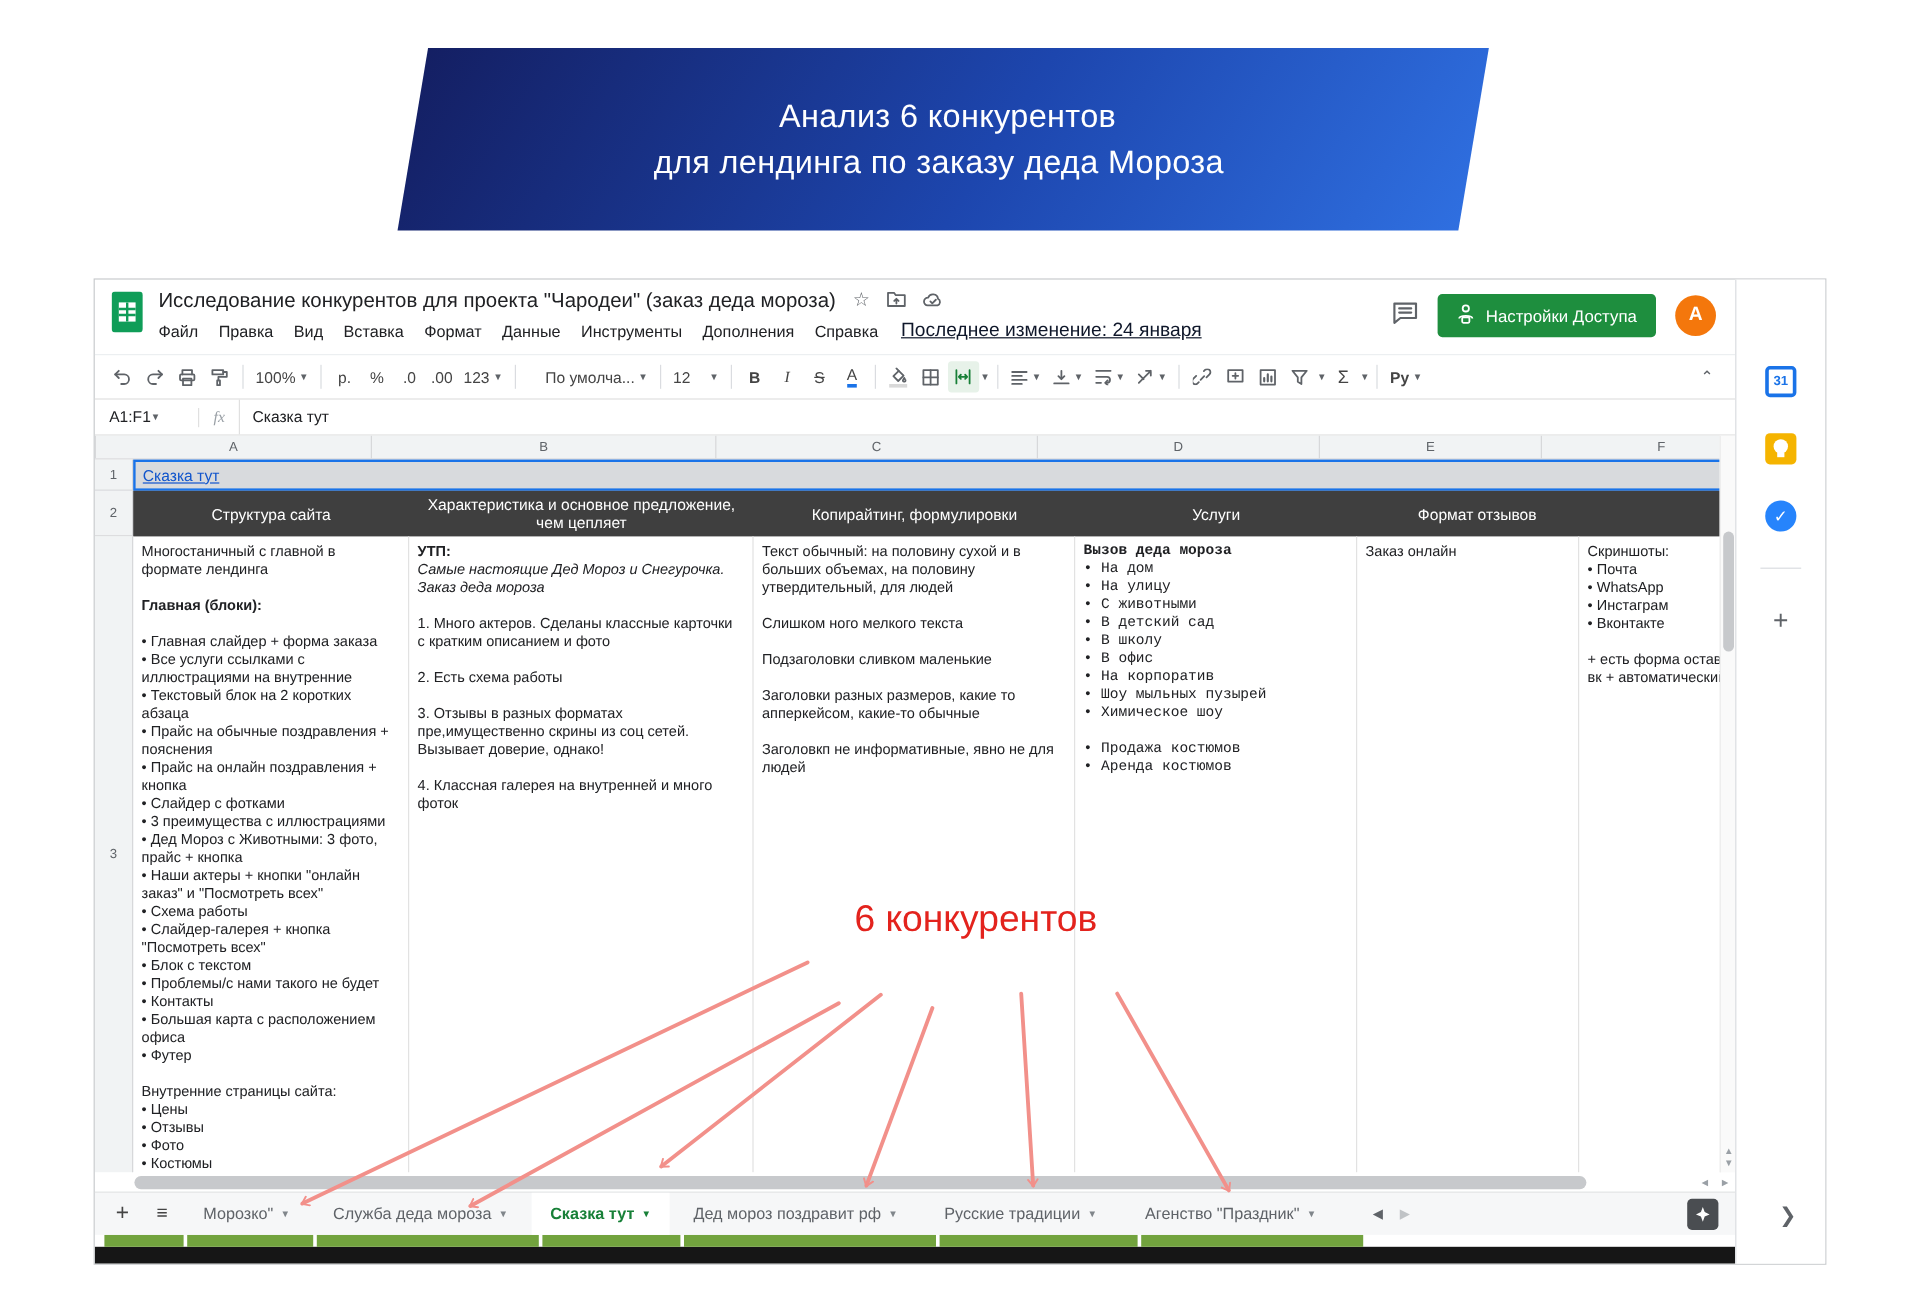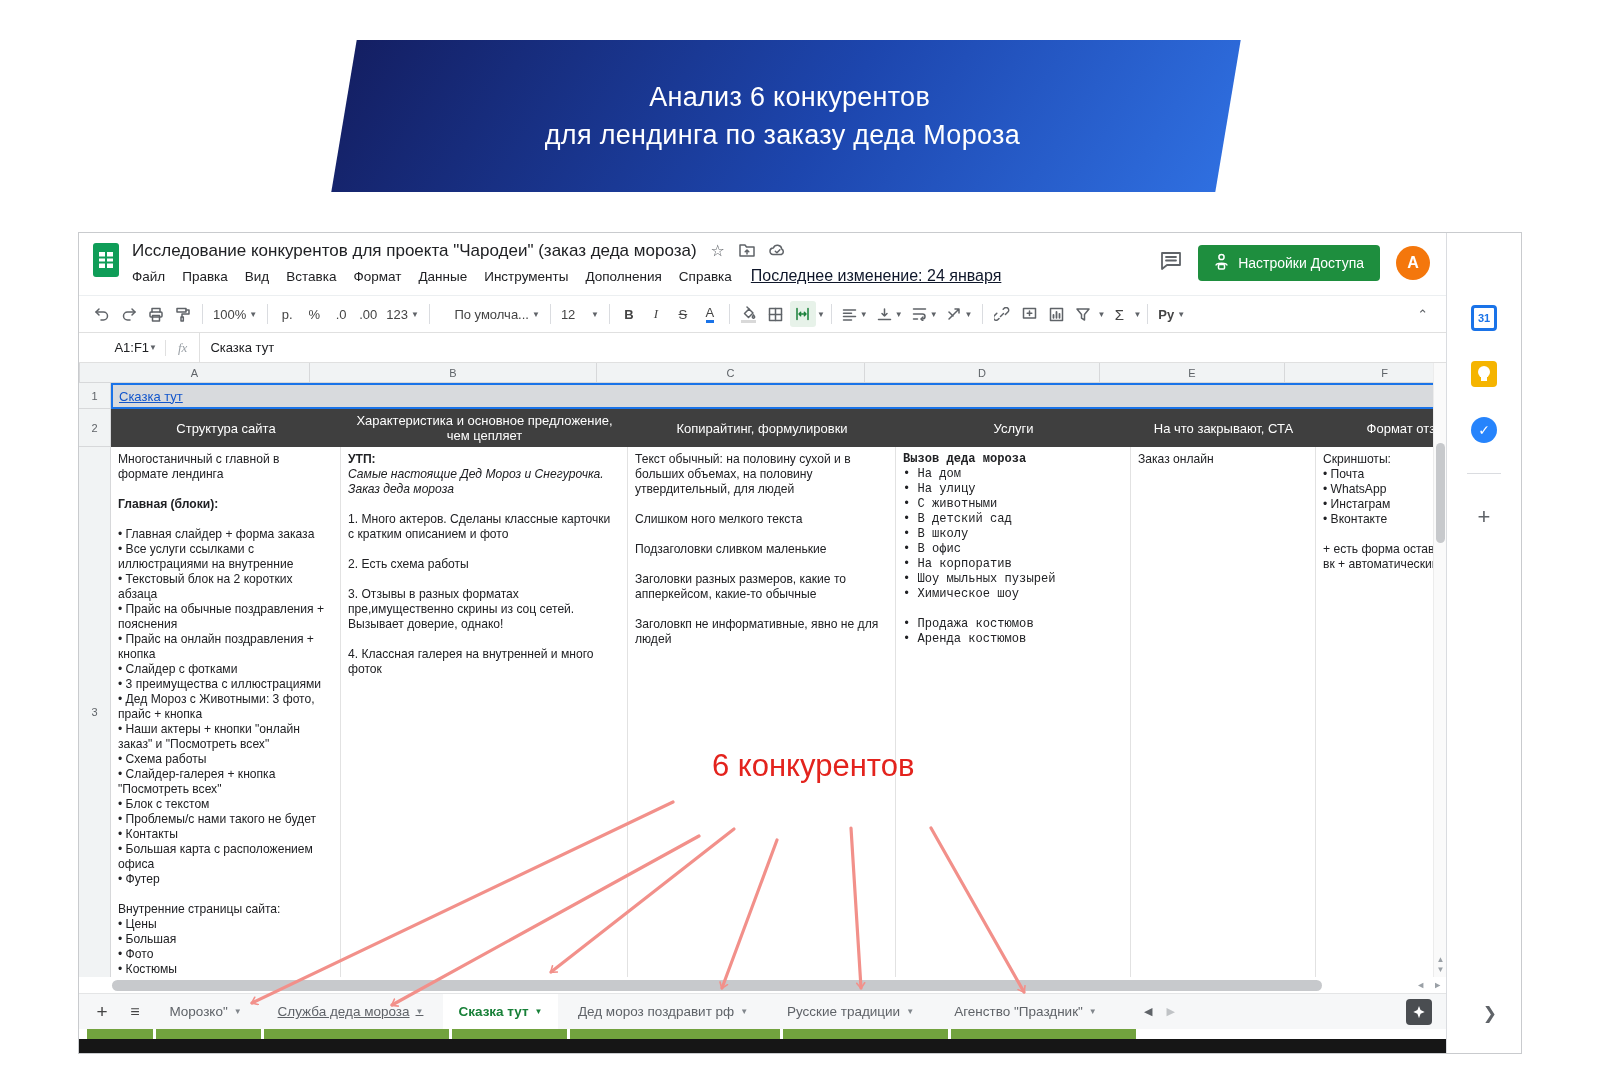--- a/index.html
+++ b/index.html
@@ -43,21 +43,21 @@
   .tbtn svg{display:block}
   .sep{width:1px;height:20px;background:#dadce0;margin:0 5px}
   .caret{font-size:8px;color:#5f6368}
   .bI{font-weight:bold}.iI{font-style:italic;font-family:"Liberation Serif",serif}.sI{text-decoration:line-through}
   .aI{display:inline-block;line-height:13px;border-bottom:3px solid #1a73e8;padding-bottom:1px}
   .fillI{display:inline-block;border-bottom:3px solid #d9d9d9;padding-bottom:1px}
   .merge-on{background:#e7f2e9}
   .collapse{position:absolute;right:18px;color:#5f6368;font-size:13px}
   
   .fbar{height:30px;border-bottom:1px solid #e0e0e0;display:flex;align-items:center;font-size:13px}
-  .nbox{width:86px;display:flex;align-items:center;justify-content:flex-end;padding:0 8px 0 12px}
+  .nbox{width:86px;display:flex;align-items:center;justify-content:flex-start;padding:0 8px 0 12px}
   .fx{color:#9aa0a6;font-style:italic;font-family:"Liberation Serif",serif;padding:0 12px;border-left:1px solid #e0e0e0}
   .fval{padding-left:10px;border-left:1px solid #e0e0e0;align-self:stretch;display:flex;align-items:center;flex:1}
   
   .grid-clip{position:relative;width:1355px;overflow:hidden}
   .colhdr{display:flex;height:20px;background:#f1f3f4;border-bottom:1px solid #d7d8da}
   .corner{width:32px;border-right:1px solid #d7d8da;background:#f1f3f4}
   .colhdr-cell{display:flex;align-items:center;justify-content:center;font-size:11px;color:#5f6368;
                border-right:1px solid #d7d8da}
   .rn{width:32px;flex:none;background:#f1f3f4;border-right:1px solid #d7d8da;border-bottom:1px solid #d7d8da;
       display:flex;align-items:center;justify-content:center;font-size:11px;color:#5f6368}
@@ -366,21 +366,20 @@
             <a>Сказка тут</a>
           </div>
       </div>
       <div class="row2">
         <div class="rn">2</div>
         <div class="hdr2-wrap" id="row2-cells">
             <div class="hdr2-cell" style="width: 230px;">Структура сайта</div>
             <div class="hdr2-cell" style="width: 287px;">Характеристика и основное предложение, чем цепляет</div>
             <div class="hdr2-cell" style="width: 268px;">Копирайтинг, формулировки</div>
             <div class="hdr2-cell" style="width: 235px; text-align: center;">Услуги</div>
-            <div class="hdr2-cell" style="width: 185px;">На что закрывают, СТА</div>
             <div class="hdr2-cell" style="width: 200px;">Формат отзывов</div>
           </div>
       </div>
       <div class="row3">
         <div class="rn" style="border-bottom:none">3</div>
         <span id="row3-cells" style="display:flex">
             <div class="cell3" style="width: 230px;">
               <div class="line">Многостаничный с главной в формате лендинга</div>
               <div class="line"></div>
               <div class="line b">Главная (блоки):</div>
@@ -397,21 +396,21 @@
               <div class="line">• Схема работы</div>
               <div class="line">• Слайдер-галерея + кнопка "Посмотреть всех"</div>
               <div class="line">• Блок с текстом</div>
               <div class="line">• Проблемы/с нами такого не будет</div>
               <div class="line">• Контакты</div>
               <div class="line">• Большая карта с расположением офиса</div>
               <div class="line">• Футер</div>
               <div class="line"></div>
               <div class="line">Внутренние страницы сайта:</div>
               <div class="line">• Цены</div>
-              <div class="line">• Большая</div>
+              <div class="line">• Отзывы</div>
               <div class="line">• Фото</div>
               <div class="line">• Костюмы</div>
             </div>
             <div class="cell3" style="width: 287px;">
               <div class="line b">УТП:</div>
               <div class="line i">Самые настоящие Дед Мороз и Снегурочка. Заказ деда мороза</div>
               <div class="line"></div>
               <div class="line">1. Много актеров. Сделаны классные карточки с кратким описанием и фото</div>
               <div class="line"></div>
               <div class="line">2. Есть схема работы</div>
@@ -480,21 +479,21 @@
     </div>
 
     <div class="tabbar">
       <span class="tb-plus">+</span>
       <span class="tb-menu">≡</span>
       <span id="tabs" style="display:flex">
           <div class="tab" style="width: 105px;">
             <span>Морозко"</span>
             <span class="tcaret">▼</span>
           </div>
-          <div class="tab" style="width: 185px; text-decoration: underline;">
+          <div class="tab" style="width: 185px;">
             <span>Служба деда мороза</span>
             <span class="tcaret">▼</span>
           </div>
           <div class="tab active" style="width: 115px;">
             <span>Сказка тут</span>
             <span class="tcaret">▼</span>
           </div>
           <div class="tab" style="width: 210px;">
             <span>Дед мороз поздравит рф</span>
             <span class="tcaret">▼</span>

